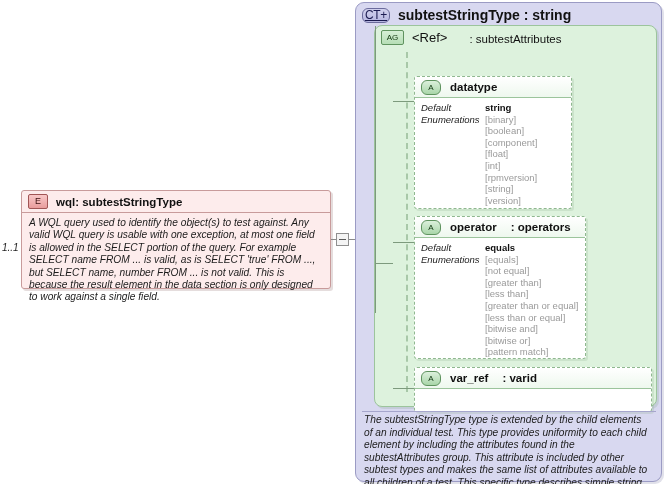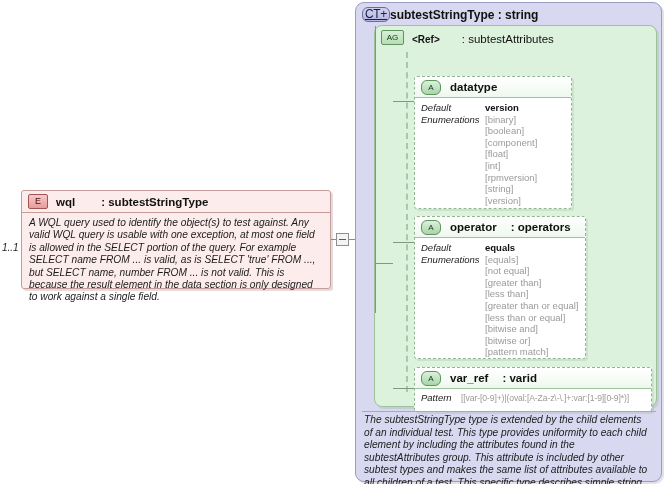--- a/index.html
+++ b/index.html
@@ -51,21 +51,20 @@
     font-family: "Liberation Sans", sans-serif;
     flex: none;
   }
   #element-name {
     margin-left: 8px;
     font-weight: bold;
     font-size: 11.5px;
     color: #111;
   }
   #element-type {
-    margin-left: 26px;
     font-weight: bold;
     font-size: 11.5px;
     color: #111;
   }
   #element-doc {
     padding: 4px 7px 3px 7px;
     font-style: italic;
     font-size: 10.2px;
     line-height: 12.4px;
     color: #1c1c1c;
@@ -144,23 +143,23 @@
     background: linear-gradient(to bottom, #d2d2ee, #b6b6e0);
     font-size: 12px;
     line-height: 13px;
     text-align: center;
     color: #1b1b50;
     letter-spacing: -0.3px;
     flex: none;
     text-decoration: underline;
   }
   #ct-title {
-    margin-left: 0;
-    font-weight: bold;
-    font-size: 12px;
+    margin-left: 8px;
+    font-weight: bold;
+    font-size: 14px;
     color: #111;
   }
 
   
   #ag-panel {
     position: absolute;
     left: 18px;
     top: 22px;
     width: 283px;
     height: 382px;
@@ -184,22 +183,22 @@
     border-radius: 2px;
     background: linear-gradient(to bottom, #d6efd6, #b6deb6);
     font-size: 8px;
     line-height: 13px;
     text-align: center;
     color: #11350f;
     flex: none;
   }
   #ag-ref {
     margin-left: 8px;
-    font-weight: bold;
-    font-size: 10px;
+    font-weight: normal;
+    font-size: 13px;
     color: #111;
   }
   #ag-type {
     margin-left: 22px;
     font-weight: normal;
     font-size: 11.5px;
     color: #111;
   }
 
   
@@ -381,21 +380,21 @@
       <div class="attr-header">
         <span class="icon-a">A</span>
         <span class="attr-name">datatype</span>
       </div>
       <div class="attr-body">
         <div class="facet-labels">
           <div>Default</div>
           <div>Enumerations</div>
         </div>
         <div class="facet-values">
-          <div class="facet-default">version</div>
+          <div class="facet-default">string</div>
           <div class="facet-enum">[binary]</div>
           <div class="facet-enum">[boolean]</div>
           <div class="facet-enum">[component]</div>
           <div class="facet-enum">[float]</div>
           <div class="facet-enum">[int]</div>
           <div class="facet-enum">[rpmversion]</div>
           <div class="facet-enum">[string]</div>
           <div class="facet-enum">[version]</div>
         </div>
       </div>
@@ -426,23 +425,19 @@
         </div>
       </div>
     </div>
 
     <div class="attr-box" id="attr-varref">
       <div class="attr-header">
         <span class="icon-a">A</span>
         <span class="attr-name">var_ref</span>
         <span class="attr-type"><span>:</span> <span>varid</span></span>
       </div>
-      <div class="pattern-row">
-        <div class="pattern-label">Pattern</div>
-        <div class="pattern-value">[[var-[0-9]+)|(oval:[A-Za-z\-\.]+:var:[1-9][0-9]*)]</div>
-      </div>
     </div>
 
   </div>
 
   <div id="ct-doc">The subtestStringType type is extended by the child elements of an individual test.  This type provides uniformity to each child element by including the attributes found in the subtestAttributes group.  This attribute is included by other subtest types and makes the same list of attributes available to all children of a test.  This specific type describes simple string data.</div>
 
 </div>
 
 </body></html>

